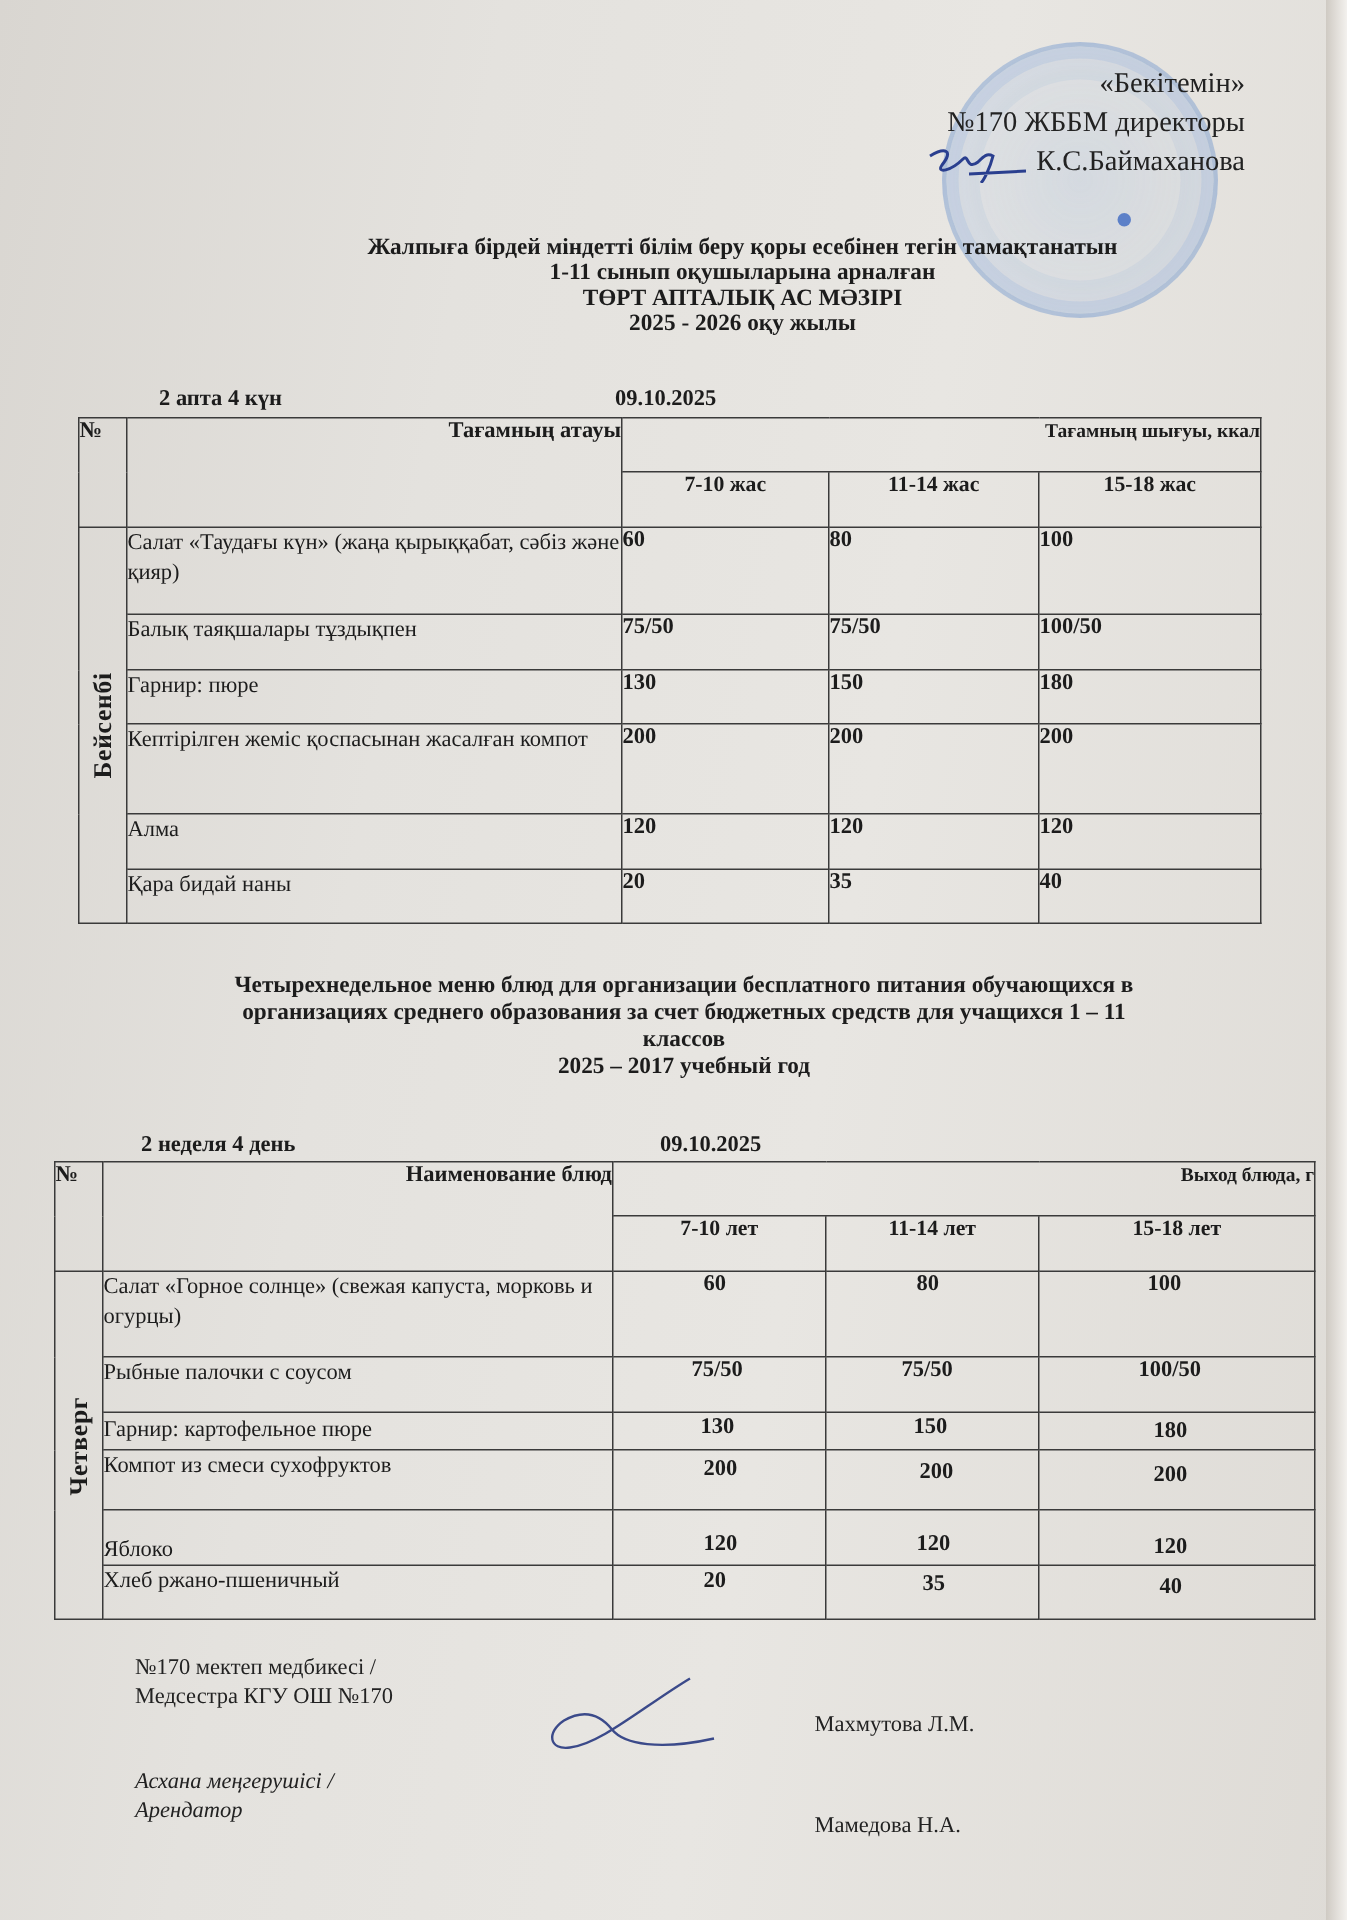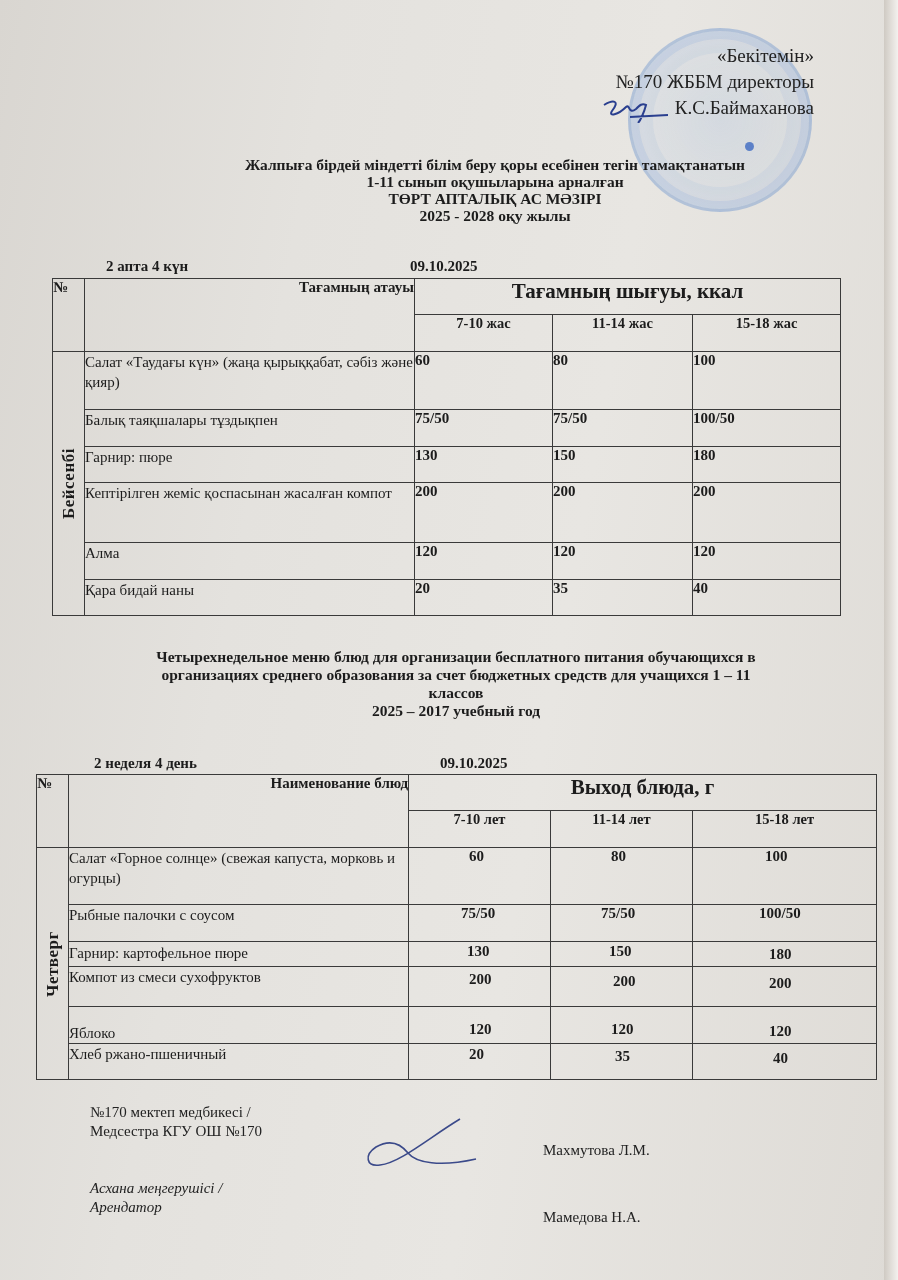--- a/index.html
+++ b/index.html
@@ -16,42 +16,42 @@
   }
   .stamp {
     position: absolute; left: 628px; top: 28px; width: 178px; height: 178px;
     border-radius: 50%;
     border: 3px solid rgba(80,130,200,0.35);
     box-shadow: inset 0 0 0 8px rgba(120,160,220,0.18), inset 0 0 0 22px rgba(120,160,220,0.10);
     background: radial-gradient(circle, rgba(130,170,225,0.18) 0%, rgba(130,170,225,0.10) 55%, rgba(130,170,225,0.05) 70%, transparent 72%);
   }
   .stamp-dot { position:absolute; left: 745px; top: 142px; width: 9px; height: 9px; border-radius: 50%; background: rgba(40,90,190,0.7); }
   .approve {
-    position: absolute; right: 84px; top: 43px; text-align: right;
+    position: absolute; right: 68px; top: 43px; text-align: right;
     font-size: 19px; line-height: 26px; color: #222;
   }
   .approve .sig { display: inline-block; width: 70px; height: 26px; vertical-align: middle; }
   .title-kz {
     position: absolute; left: 180px; top: 156px; width: 630px; text-align: center;
     font-weight: bold; font-size: 15.5px; line-height: 17px;
   }
   .sub-line {
     position: absolute; font-weight: bold; font-size: 15px;
   }
   table.menu {
     position: absolute; border-collapse: collapse;
     font-size: 15px; table-layout: fixed;
   }
   table.menu td, table.menu th {
     border: 1.4px solid #3a3a3a; padding: 0; vertical-align: top;
   }
   table.menu th { font-weight: bold; }
   .no { padding: 6px 0 0 6px; font-weight: normal; text-align: left; }
   .hname { padding: 6px 0 0 34px; text-align: right; }
-  .hout { text-align: center; padding-top: 4px; font-size: 21px; }
+  .hout { text-align: right; padding-top: 4px; font-size: 13px; }
   .hage { text-align: center; padding-top: 6px; font-size: 14.5px; }
   .day {
     writing-mode: vertical-rl; transform: rotate(180deg);
     text-align: center; vertical-align: middle !important;
     font-weight: bold; font-size: 17px; letter-spacing: 0.5px;
   }
   .dish { padding: 4px 6px 0 6px; line-height: 20px; overflow: hidden; white-space: nowrap; }
   .dish.wrap { white-space: normal; }
   .val { font-weight: bold; padding: 4px 0 0 0; }
   .v1 { padding-left: 46px; } .v2 { padding-left: 56px; margin-top: 37px; } .v3 { padding-left: 50px; }
@@ -76,21 +76,21 @@
       <path d="M4 8 C14 2, 20 4, 12 14 C8 20, 18 18, 26 10 C30 6, 28 18, 36 12 C40 8, 42 6, 46 8 C44 16, 40 24, 38 26 M30 20 L68 18" stroke="#2a3f8f" stroke-width="2" fill="none"></path>
     </svg>
     <span>К.С.Баймаханова</span>
   </div>
 </div>
 
 <div class="title-kz">
   <div>Жалпыға бірдей  міндетті білім беру қоры есебінен тегін тамақтанатын</div>
   <div>1-11 сынып оқушыларына арналған</div>
   <div>ТӨРТ АПТАЛЫҚ АС МӘЗІРІ</div>
-  <div>2025 - 2028 оқу жылы</div>
+  <div>2025 - 2026 оқу жылы</div>
 </div>
 
 <div class="sub-line" style="left:106px; top:258px;">2 апта 4 күн</div>
 <div class="sub-line" style="left:410px; top:258px;">09.10.2025</div>
 
 <table class="menu" style="left:52px; top:278px; width:788px;">
   <colgroup>
       <col style="width:32px">
       <col style="width:330px">
       <col style="width:138px">

